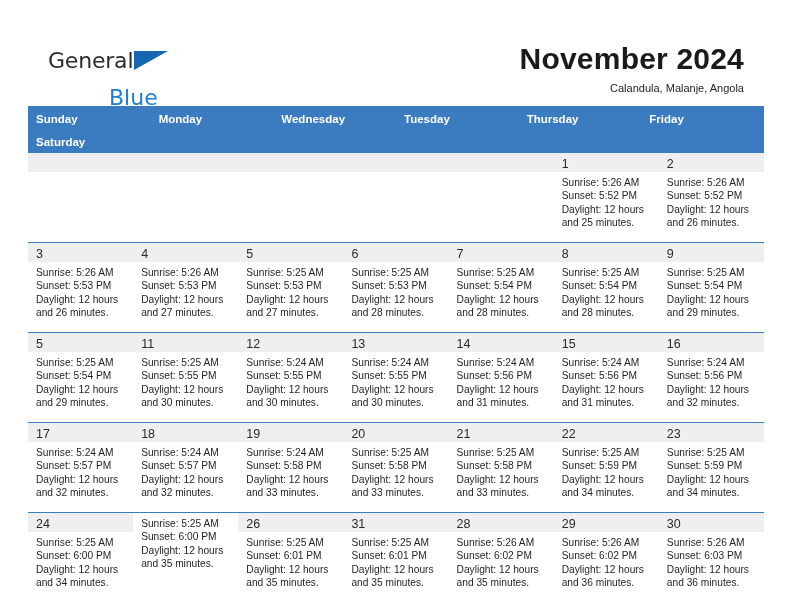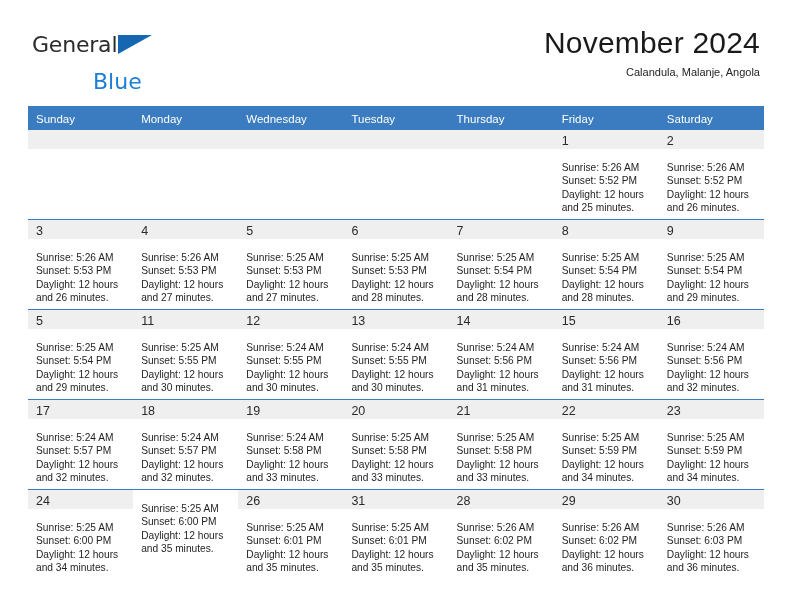--- a/index.html
+++ b/index.html
@@ -10,21 +10,21 @@
     height: 612px;
     background: #ffffff;
     font-family: "Liberation Sans", sans-serif;
     color: #1a1a1a;
   }
   .page {
     position: relative;
     width: 792px;
     height: 612px;
     background: #ffffff;
-    padding: 0;
+    padding: 16px;
   }
 
   
   .header {
     position: relative;
     height: 78px;
     padding: 0 28px;
   }
   .logo {
     position: absolute;
@@ -63,43 +63,44 @@
     font-family: "DejaVu Sans", sans-serif;
   }
   .title-block {
     position: absolute;
     right: 32px;
     top: 26px;
     text-align: right;
   }
   .cal-title {
     font-size: 30px;
-    font-weight: normal;
+    font-weight: bold;
     color: #1a1a1a;
     line-height: 1.1;
     letter-spacing: 0.2px;
   }
   .cal-subtitle {
     font-size: 11px;
     color: #232323;
     margin-top: 7px;
     line-height: 1.1;
   }
 
   
   .calendar {
     position: absolute;
     left: 28px;
     top: 106px;
     width: 736px;
   }
   .weekdays {
     display: grid;
-    grid-template-columns: repeat(7, 1fr);
+    grid-template-columns: repeat(6, 1fr);
     background: #3a7cbf;
+    font-weight: bold;
   }
   .weekday {
     color: #ffffff;
     font-size: 11.5px;
     padding: 5px 0 5px 8px;
     line-height: 1.4;
     height: 23px;
   }
   .week {
     display: grid;
@@ -118,21 +119,20 @@
     height: 19px;
     padding: 1px 0 0 8px;
   }
   .daynum {
     font-size: 12.5px;
     color: #2a2a2a;
     line-height: 17px;
   }
   .cell-body {
     padding: 4px 6px 0 8px;
-    margin-top: 8px;
   }
   .cell-line {
     font-size: 10.2px;
     line-height: 13.4px;
     color: #1f1f1f;
     white-space: nowrap;
   }
 </style>
 </head>
 <body>

